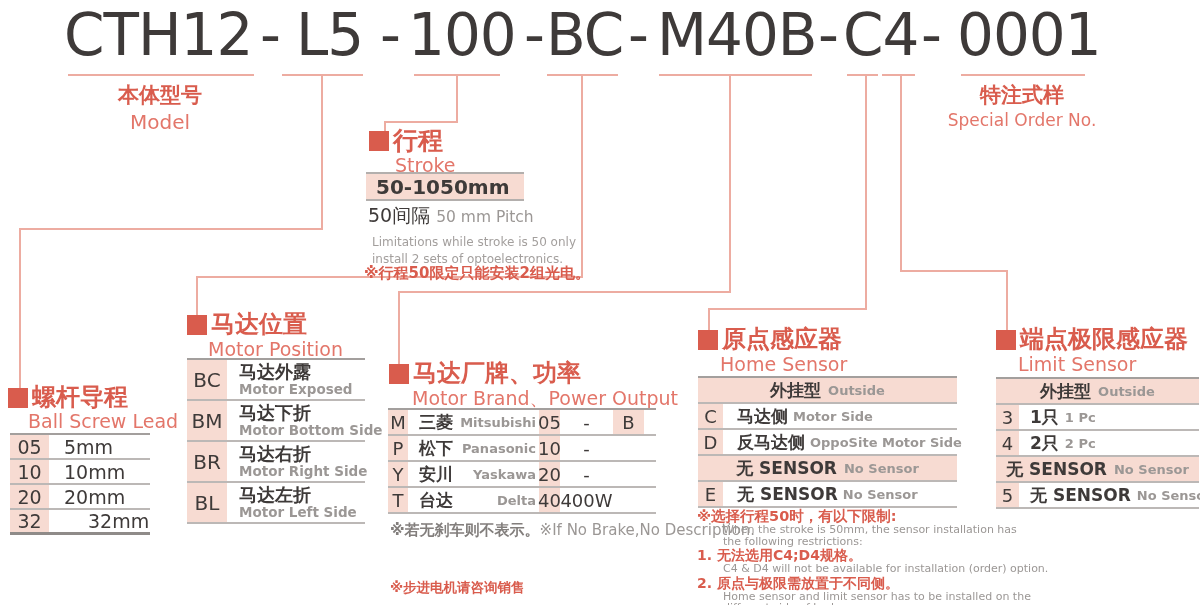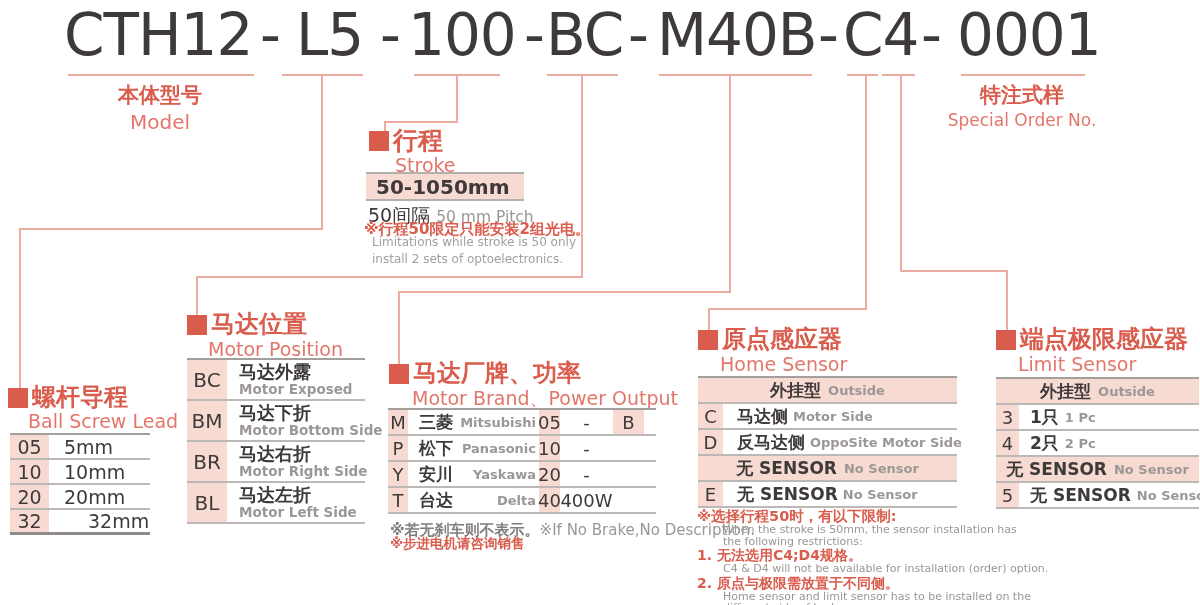--- a/index.html
+++ b/index.html
@@ -60,21 +60,21 @@
   .tbl-limit .row{height:26px;}
   .tbl-limit .code{width:26px;font-size:18px;}
   .tbl-limit .val{padding-left:8px;gap:6px;}
   
   .stroke-box{position:absolute;left:366px;top:172px;width:158px;height:25px;background:var(--pink);
     border-top:2px solid #b3afad;border-bottom:2px solid #b3afad;display:flex;align-items:center;box-sizing:content-box;}
   .stroke-box span{font-size:20px;font-weight:600;color:var(--dark);padding-left:10px;}
   .pitch{position:absolute;left:368px;top:203px;display:flex;align-items:baseline;gap:6px;}
   .pitch .p-zh{font-size:19px;font-weight:400;color:var(--dark);}
   .pitch .p-en{font-size:15.5px;color:var(--gray);}
-  .rnote{position:absolute;font-weight:600;color:var(--accent);line-height:1;white-space:nowrap;}
+  .rnote{position:absolute;font-weight:600;color:var(--accent);line-height:1;white-space:nowrap;margin-top:44px;}
   .gnote{position:absolute;color:#a39f9d;font-size:12px;line-height:1;white-space:nowrap;}
   
   .bnote1{position:absolute;left:390px;top:521px;font-size:15px;white-space:nowrap;}
   .bnote1 .d{color:#827e7c;font-weight:600;} .bnote1 .g{color:var(--gray);}
   
   .hnotes{position:absolute;left:697px;top:508px;width:320px;}
   .hn-red{font-size:14px;font-weight:700;color:var(--accent);line-height:16px;white-space:nowrap;}
   .hn-red.big{font-size:14.5px;}
   .hn-gray{font-size:11px;color:var(--gray);line-height:11.5px;padding-left:26px;white-space:nowrap;}
 </style>

